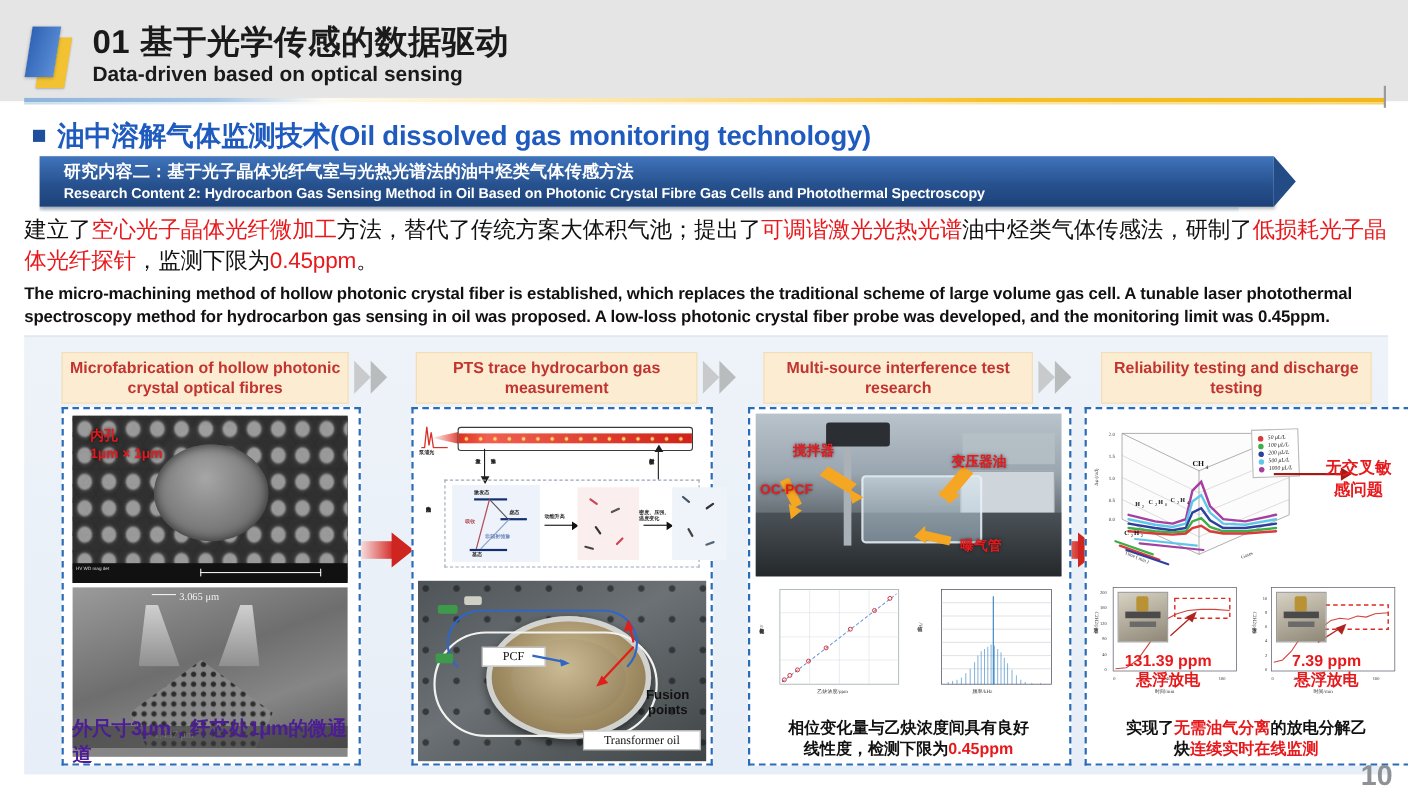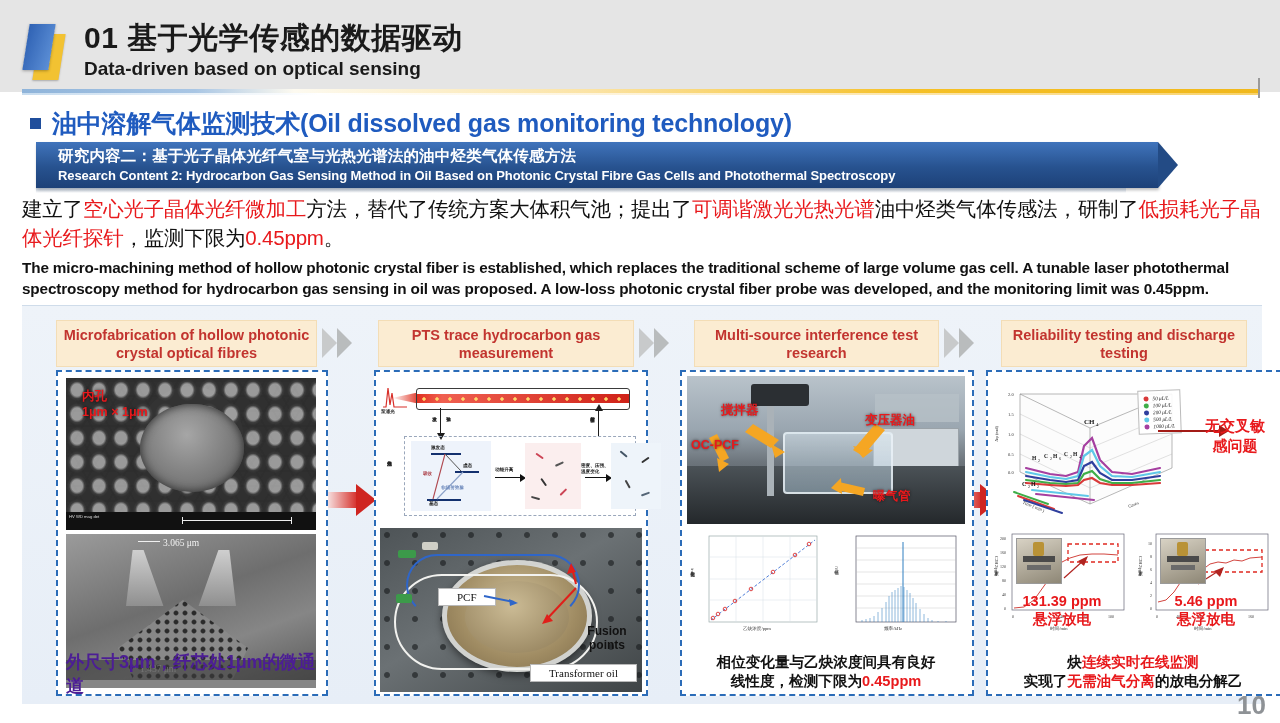--- a/index.html
+++ b/index.html
@@ -615,33 +615,33 @@
             <text x="86" y="88">120</text>
               <text x="112" y="88">160</text>
           </g>
         </svg>
         <div class="thumb">
           <div class="bolt"></div>
             <div class="pl"></div>
             <div class="pl2"></div>
           </div>
         <div class="ppm" style="top:62px;">
-          <div>5.46 ppm</div>
+          <div>7.39 ppm</div>
           <div>悬浮放电</div>
         </div>
         <div class="axlab" style="left:2px;top:26px;writing-mode:vertical-rl;">C2H2浓度/ppm</div>
         <div class="axlab" style="left:58px;top:96px;">时间/min</div>
       </div>
 
       <div class="cap4">
         <div>
+          <span>实现了</span><span class="rd">无需油气分离</span><span>的放电分解乙</span>
+        </div>
+        <div>
           <span>炔</span><span class="rd">连续实时在线监测</span>
-        </div>
-        <div>
-          <span>实现了</span><span class="rd">无需油气分离</span><span>的放电分解乙</span>
         </div>
       </div>
     </div>
 
   </div>
 
   <div class="pageno">10</div>
 </div>
 
 </body></html>

